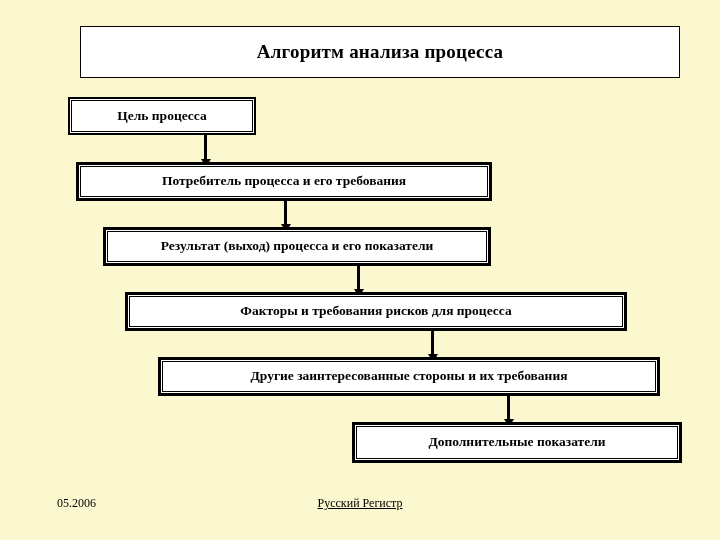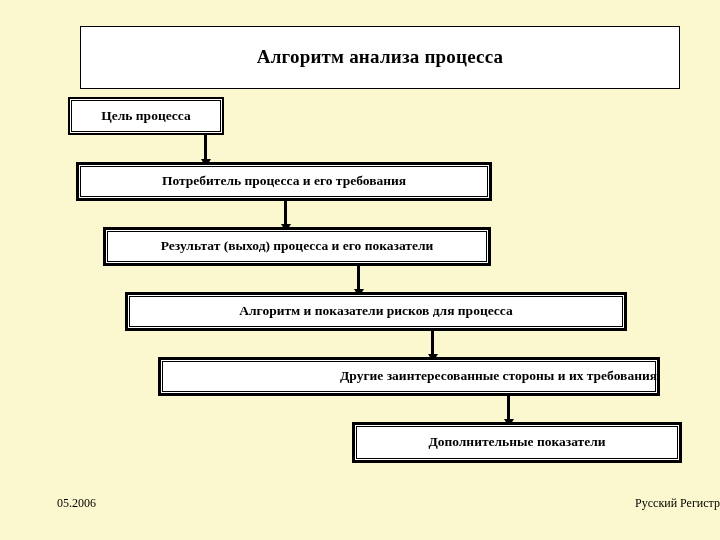--- a/index.html
+++ b/index.html
@@ -32,44 +32,44 @@
     line-height: 1.1;
     text-align: center;
     white-space: nowrap;
   }
 
   
   #title-box {
     left: 80px;
     top: 26px;
     width: 600px;
-    height: 63px;
+    height: 52px;
     border: 1px solid #000000;
   }
   #title-box .txt {
     font-size: 19px;
     font-weight: bold;
     letter-spacing: .2px;
   }
 
   
   .step {
     border: 2px solid #000000;
     box-shadow: inset 0 0 0 1px #ffffff, inset 0 0 0 2px #000000;
   }
   .step .txt {
     font-size: 13.5px;
     font-weight: bold;
   }
 
-  #box-1 { left: 68px;  top: 97px;  width: 156px; height: 38px; }
+  #box-1 { left: 68px;  top: 97px;  width: 188px; height: 38px; }
   #box-2 { left: 76px;  top: 162px; width: 416px; height: 39px; border-width: 3px; }
   #box-3 { left: 103px; top: 227px; width: 388px; height: 39px; border-width: 3px; }
   #box-4 { left: 125px; top: 292px; width: 502px; height: 39px; border-width: 3px; }
-  #box-5 { left: 158px; top: 357px; width: 502px; height: 39px; border-width: 3px; justify-content: flex-end; }
+  #box-5 { left: 158px; top: 357px; width: 502px; height: 39px; border-width: 3px; }
   #box-6 { left: 352px; top: 422px; width: 330px; height: 41px; border-width: 3px; }
 
   #box-6 .txt { font-weight: bold; font-size: 13.5px; }
 
   
   .arrow {
     position: absolute;
     width: 3px;
     background: #000000;
   }
@@ -95,21 +95,21 @@
   #footer {
     position: absolute;
     left: 0;
     top: 496px;
     width: 720px;
     height: 20px;
     font-size: 12px;
     color: #000000;
   }
   #footer .f-date  { position: absolute; left: 57px;  top: 0; }
-  #footer .f-org   { position: absolute; left: 0; top: 0; width: 720px; text-align: right; }
+  #footer .f-org   { position: absolute; left: 0; top: 0; width: 720px; text-align: center; text-decoration: underline; }
   #footer .f-page  { position: absolute; right: 57px; top: 0; margin-top: 46px; }
 </style>
 </head>
 <body>
 
 <div id="slide">
 
   <div class="box" id="title-box">
     <span class="txt">Алгоритм анализа процесса</span>
   </div>
@@ -126,21 +126,21 @@
 
   <div class="arrow" id="arrow-2"></div>
 
   <div class="box step" id="box-3">
     <span class="txt">Результат  (выход) процесса и его показатели</span>
   </div>
 
   <div class="arrow" id="arrow-3"></div>
 
   <div class="box step" id="box-4">
-    <span class="txt">Алгоритм и показатели  рисков для процесса</span>
+    <span class="txt">Факторы и требования  рисков для процесса</span>
   </div>
 
   <div class="arrow" id="arrow-4"></div>
 
   <div class="box step" id="box-5">
     <span class="txt">Другие заинтересованные стороны и их требования</span>
   </div>
 
   <div class="arrow" id="arrow-5"></div>
 

